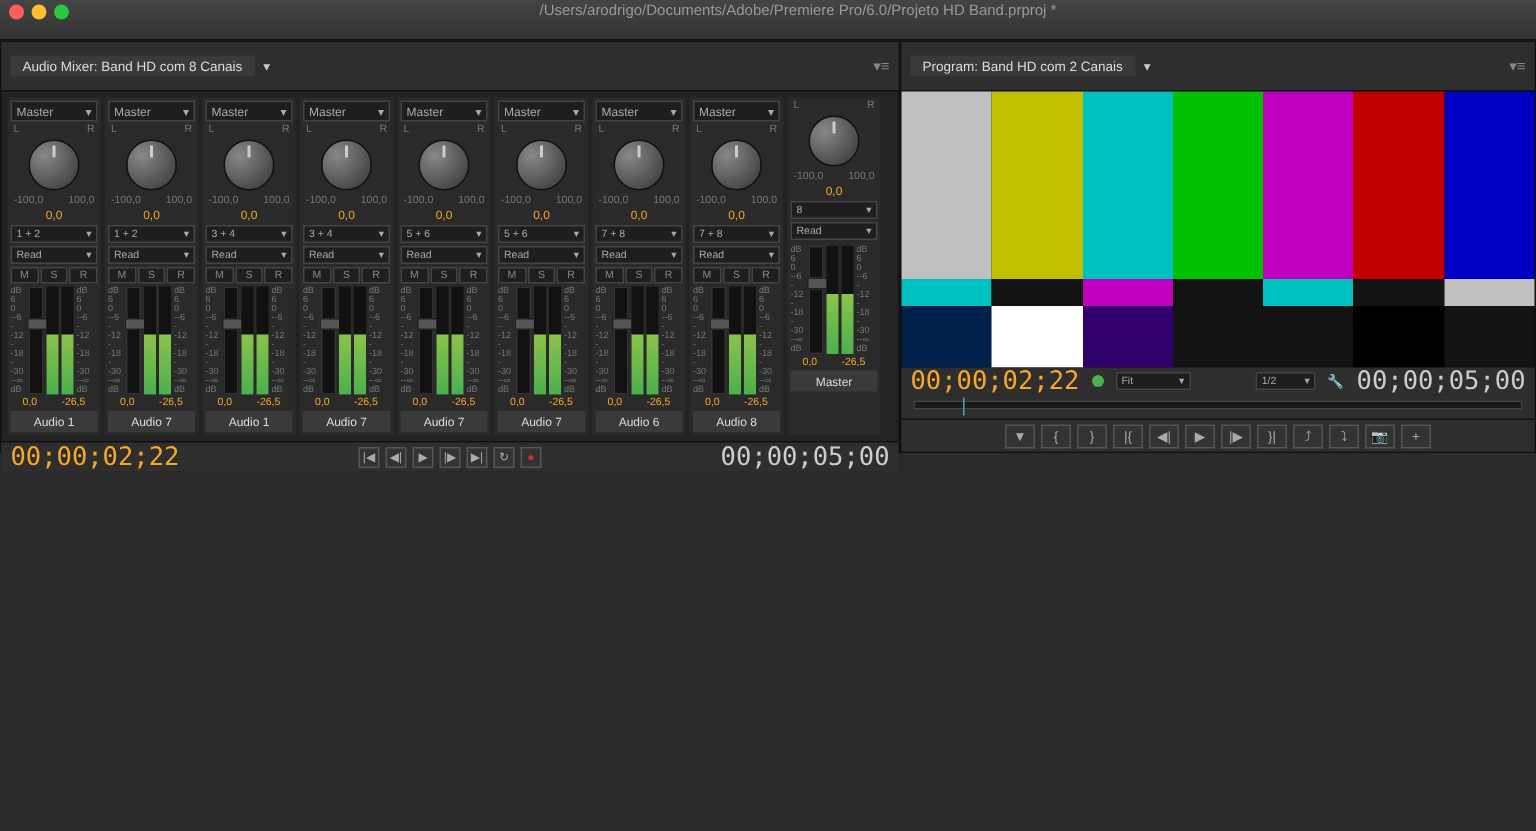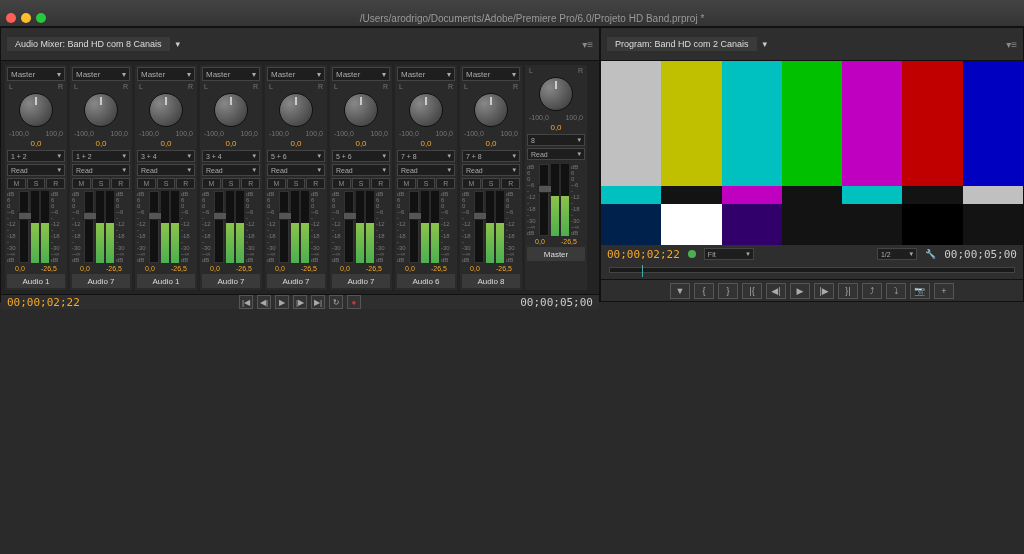--- a/index.html
+++ b/index.html
@@ -1,17 +1,17 @@
 <!DOCTYPE html>
 <html><head>
 <meta charset="utf-8">
 <style>
 * { margin: 0; padding: 0; box-sizing: border-box; font-family: "Lucida Grande", Arial, sans-serif; }
 body { background: #2a2a2a; width: 1024px; height: 554px; overflow: hidden; color: #ccc; font-size: 9px; }
-.window-title { background: linear-gradient(#444,#333); height: 20px; display: flex; align-items: flex-start; padding: 13px 6px; border-bottom: 1px solid #111; }
+.window-title { background: linear-gradient(#444,#333); height: 20px; display: flex; align-items: flex-end; padding: 13px 6px; border-bottom: 1px solid #111; }
 .traffic { display: flex; gap: 5px; }
 .traffic span { width: 10px; height: 10px; border-radius: 50%; }
 .traffic .r { background: #ff5f56; } .traffic .y { background: #ffbd2e; } .traffic .g { background: #27c93f; }
 .title-text { flex: 1; text-align: center; color: #999; font-size: 10px; }
 .layout { display: grid; grid-template-columns: 600px 424px; grid-template-rows: 275px 259px; }
 .panel { border: 1px solid #111; background: #232323; display: flex; flex-direction: column; }
 .panel-tab { background: #2e2e2e; height: 18px; display: flex; align-items: center; padding: 16px 6px; gap: 6px; border-bottom: 1px solid #111; }
 .panel-tab .tab { background: #3a3a3a; padding: 2px 8px; font-size: 9px; color: #ddd; }
 .panel-tab .menuico { color: #888; font-size: 10px; }
 
@@ -28,21 +28,21 @@
 .msr span { flex: 1; height: 11px; background: #1e1e1e; font-size: 7px; color: #888; display: flex; align-items: center; justify-content: center; border: 1px solid #444; }
 .fader-wrap { display: flex; gap: 2px; height: 72px; width: 100%; align-items: flex-end; }
 .scale { font-size: 6px; color: #777; display: flex; flex-direction: column; justify-content: space-between; height: 100%; width: 10px; }
 .fader-slot { width: 10px; height: 100%; background: #111; border: 1px solid #333; position: relative; }
 .fader-handle { position: absolute; left: -2px; width: 14px; height: 8px; background: #555; border: 1px solid #222; top: 20px; }
 .meter { width: 8px; height: 100%; background: #111; position: relative; }
 .meter-fill { position: absolute; bottom: 0; width: 100%; background: linear-gradient(to top, #4caf50, #8bc34a); height: 55%; }
 .chan-vals { font-size: 7px; color: #f9a825; display: flex; justify-content: space-around; width: 100%; }
 .chan-label { width: 100%; height: 14px; background: #3a3a3a; font-size: 8px; display: flex; align-items: center; justify-content: center; color: #ddd; }
 .mixer-foot { display: flex; align-items: center; height: 20px; background: #2e2e2e; padding: 0 6px; justify-content: space-between; border-top: 1px solid #111; }
-.tc { color: #f9a825; font-size: 11px; font-family: monospace; }
+.tc { color: #f9a825; font-size: 17px; font-family: monospace; }
 .transport { display: flex; gap: 4px; }
 .transport span { width: 14px; height: 14px; background: #333; border: 1px solid #555; font-size: 8px; display: flex; align-items: center; justify-content: center; color: #aaa; }
 
 
 .prog-body { flex: 1; display: flex; flex-direction: column; }
 .video { flex: 1; background: #000; display: flex; flex-direction: column; }
 .bars-top { flex: 3; display: flex; }
 .bars-top div { flex: 1; }
 .bars-mid { height: 18px; display: flex; }
 .bars-mid div { flex: 1; }

